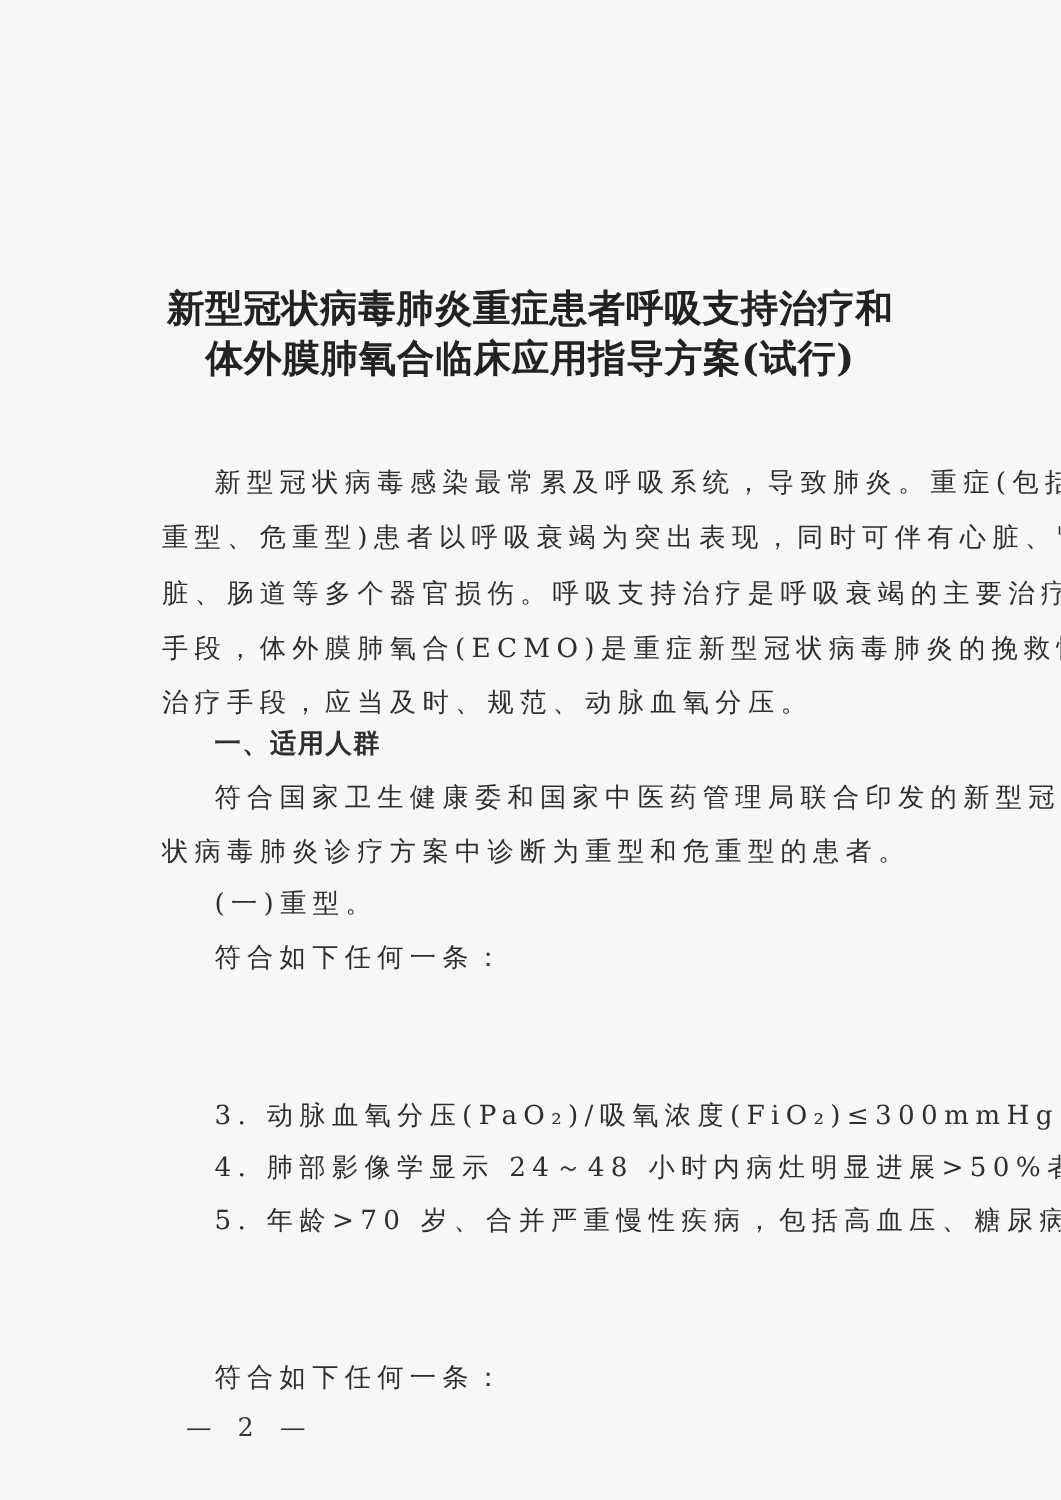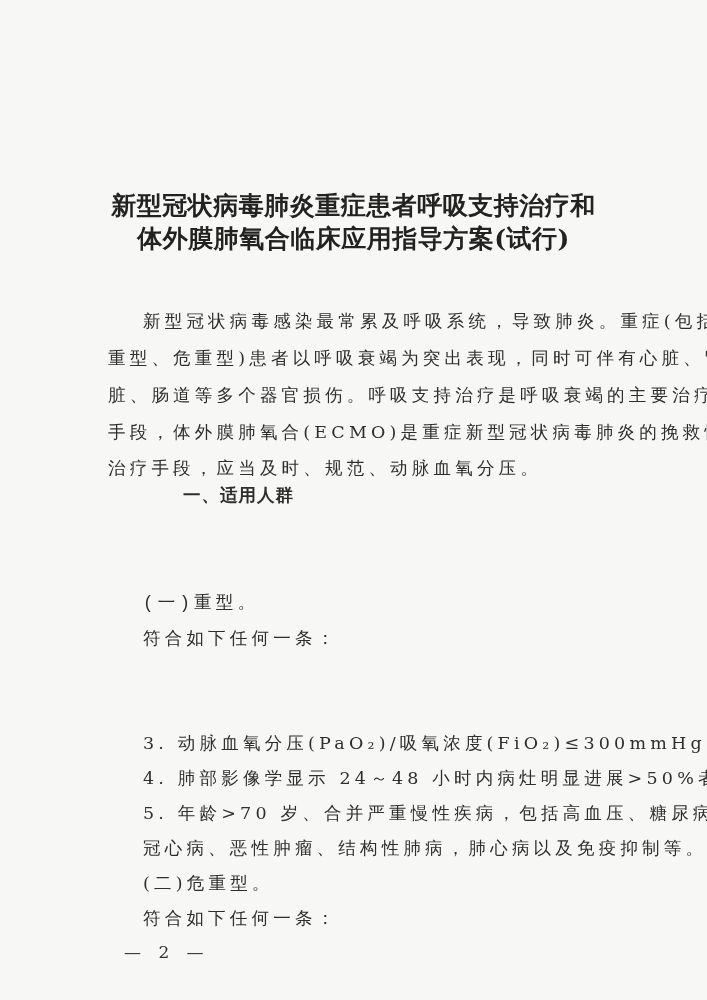--- a/index.html
+++ b/index.html
@@ -14,43 +14,43 @@
     position: absolute; left: 0; width: 707px; text-align: center;
     font-family: "DejaVu Serif", serif; font-weight: bold;
     font-size: 25px; letter-spacing: 0.5px; color: #222;
   }
   .t1 { top: 189px; }
   .t2 { top: 222px; }
   .line {
     position: absolute; font-size: 17.5px; white-space: nowrap;
     letter-spacing: 4.2px; color: #2e2e2e;
   }
-  .heading { font-family: "DejaVu Sans", sans-serif; font-weight: bold; letter-spacing: 1px; margin-left: 40px; }
+  .heading { font-family: "DejaVu Sans", sans-serif; font-weight: bold; letter-spacing: 1px; }
   .pagenum { position: absolute; left: 124px; top: 912px; font-size: 17px; color: #333; letter-spacing: 6px; }
 </style>
 </head>
 <body>
 
 <div class="page">
   <div class="title t1">新型冠状病毒肺炎重症患者呼吸支持治疗和</div>
   <div class="title t2">体外膜肺氧合临床应用指导方案(试行)</div>
 
   <div class="line" style="left:143px; top:309px;">新型冠状病毒感染最常累及呼吸系统，导致肺炎。重症(包括</div>
   <div class="line" style="left:108px; top:346px;">重型、危重型)患者以呼吸衰竭为突出表现，同时可伴有心脏、肾</div>
   <div class="line" style="left:108px; top:383px;">脏、肠道等多个器官损伤。呼吸支持治疗是呼吸衰竭的主要治疗</div>
   <div class="line" style="left:108px; top:420px;">手段，体外膜肺氧合(ECMO)是重症新型冠状病毒肺炎的挽救性</div>
   <div class="line" style="left:108px; top:456px;">治疗手段，应当及时、规范、动脉血氧分压。</div>
 
   <div class="line heading" style="left:143px; top:483px;">一、适用人群</div>
+  <div class="line" style="left:143px; top:519px;">符合国家卫生健康委和国家中医药管理局联合印发的新型冠</div>
+  <div class="line" style="left:108px; top:555px;">状病毒肺炎诊疗方案中诊断为重型和危重型的患者。</div>
 
-  <div class="line" style="left:143px; top:590px;font-family:Liberation Mono, monospace;">(一)重型。</div>
+  <div class="line" style="left:143px; top:590px;">(一)重型。</div>
   <div class="line" style="left:143px; top:626px;">符合如下任何一条：</div>
 
   <div class="line" style="left:143px; top:731px;">3. 动脉血氧分压(PaO₂)/吸氧浓度(FiO₂)≤300mmHg；</div>
   <div class="line" style="left:143px; top:766px;">4. 肺部影像学显示 24～48 小时内病灶明显进展&gt;50%者；</div>
   <div class="line" style="left:143px; top:801px;">5. 年龄&gt;70 岁、合并严重慢性疾病，包括高血压、糖尿病、</div>
-  <div class="line" style="left:143px; top:836px;">冠心病、恶性肿瘤、结构性肺病，肺心病以及免疫抑制等。</div>
 
-  <div class="line" style="left:143px; top:871px;">(二)危重型。</div>
   <div class="line" style="left:143px; top:906px;">符合如下任何一条：</div>
 
   <div class="pagenum" style="top:942px;">— 2 —</div>
 </div>
 
 </body></html>

